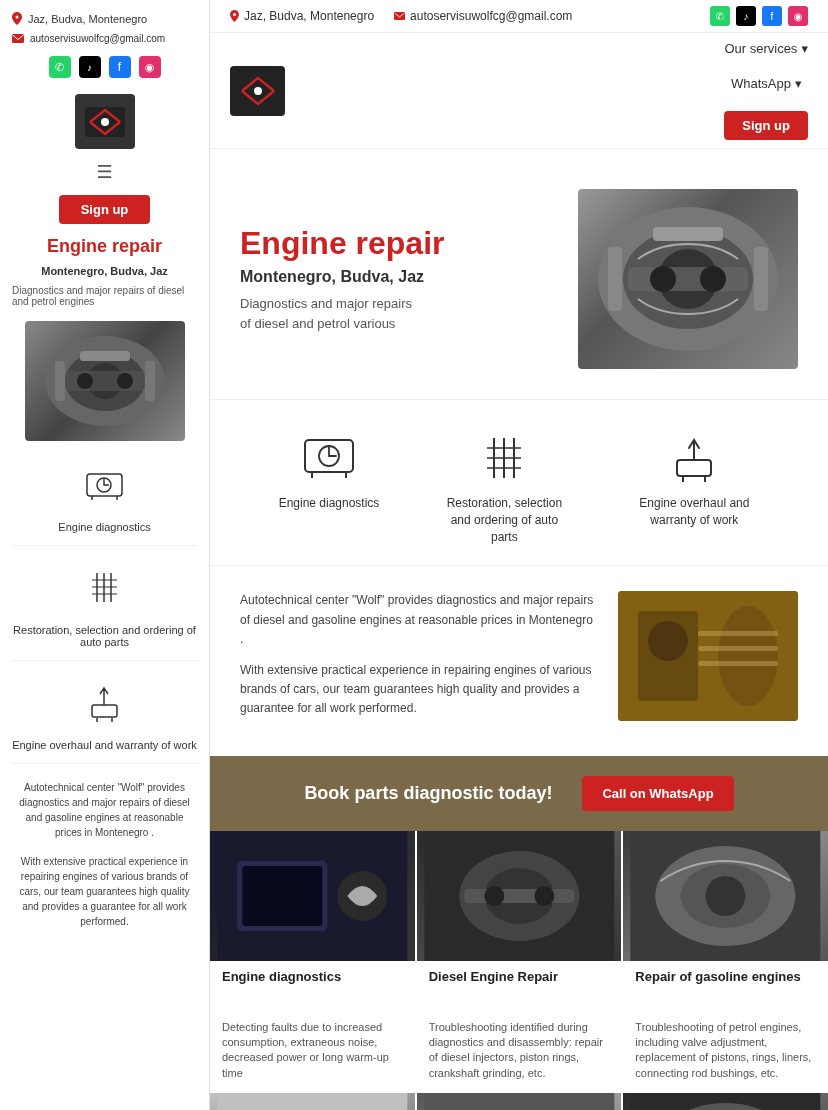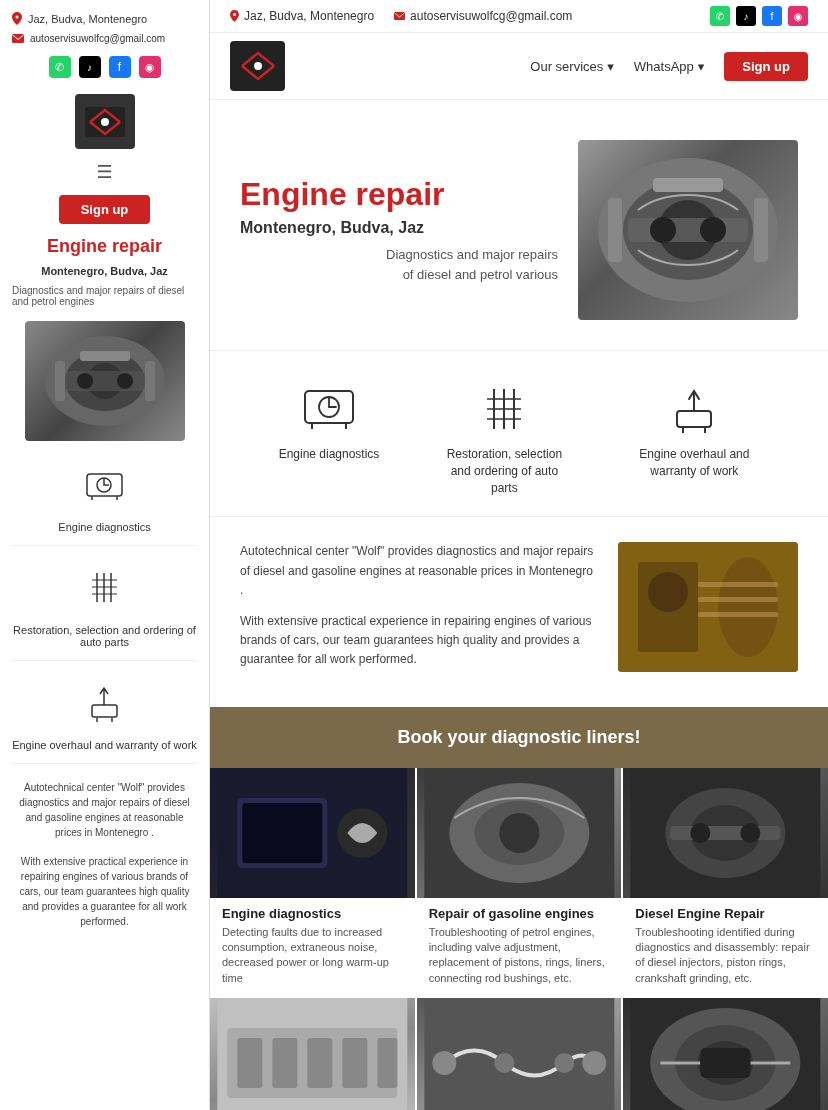--- a/index.html
+++ b/index.html
@@ -153,20 +153,21 @@
       width: 55px; height: 50px;
       background: #222;
       border-radius: 4px;
       display: flex; align-items: center; justify-content: center;
     }
     .nav-links {
       display: flex;
       gap: 20px;
       margin-left: auto;
       align-items: center;
+      flex-direction: column;
     }
     .nav-link {
       font-size: 13px;
       color: #333;
       cursor: pointer;
       display: flex;
       align-items: center;
       gap: 4px;
     }
     .signup-btn-nav {
@@ -197,21 +198,21 @@
     }
     .hero-location {
       font-size: 16px;
       font-weight: bold;
       color: #333;
       margin-bottom: 8px;
     }
     .hero-desc {
       font-size: 13px;
       color: #555;
-      text-align: right;
+      text-align: left;
       line-height: 1.5;
     }
     .hero-engine-img {
       width: 220px; height: 180px;
       background: linear-gradient(135deg, #999 0%, #555 40%, #888 100%);
       border-radius: 4px;
       flex-shrink: 0;
     }
 
     
@@ -334,20 +335,21 @@
       font-size: 13px;
       font-weight: bold;
       color: #222;
       padding: 8px 12px 4px;
     }
     .gallery-card-desc {
       font-size: 11px;
       color: #555;
       padding: 0 12px 10px;
       line-height: 1.4;
+      margin-top: 32px;
     }
   </style>
 </head>
 <body>
 
 <div class="mobile-panel">
   <div class="contact-row">
     <svg width="10" height="13" viewBox="0 0 10 13" fill="none">
         <path d="M5 0C2.24 0 0 2.24 0 5c0 3.75 5 8 5 8s5-4.25 5-8c0-2.76-2.24-5-5-5zm0 6.5A1.5 1.5 0 1 1 5 3.5a1.5 1.5 0 0 1 0 3z" fill="#cc2222"></path>
       </svg>
@@ -549,66 +551,67 @@
         <ellipse cx="130" cy="65" rx="30" ry="50" fill="#6a4a12" opacity="0.6"></ellipse>
         <rect x="80" y="40" width="80" height="5" rx="2" fill="#c8a060" opacity="0.5"></rect>
         <rect x="80" y="55" width="80" height="5" rx="2" fill="#c8a060" opacity="0.5"></rect>
         <rect x="80" y="70" width="80" height="5" rx="2" fill="#c8a060" opacity="0.5"></rect>
         <circle cx="50" cy="50" r="20" fill="#4a3010" opacity="0.8"></circle>
       </svg>
     </div>
   </div>
 
   <div class="cta-banner">
-    <div class="cta-text">Book your diagnostic liners!</div>
+    <div class="cta-text">Book parts diagnostic today!</div>
+    <button class="cta-btn">Call on WhatsApp</button>
   </div>
 
   <div class="gallery-grid">
 
     <div class="gallery-card">
       <div class="gallery-img-diag">
         <svg width="100%" height="130" viewBox="0 0 190 130" fill="none">
           <rect width="190" height="130" fill="#1a1a2e"></rect>
           <rect x="20" y="30" width="90" height="70" rx="5" fill="#2a2a4e"></rect>
           <rect x="25" y="35" width="80" height="60" rx="3" fill="#0a0a1e"></rect>
           <circle cx="145" cy="65" r="25" fill="#2a2a2a"></circle>
           <path d="M130 65 Q145 45 160 65 Q145 85 130 65" fill="#aaa"></path>
         </svg>
       </div>
       <div class="gallery-card-title">Engine diagnostics</div>
       <div class="gallery-card-desc">Detecting faults due to increased consumption, extraneous noise, decreased power or long warm-up time</div>
-    </div>
-
-    <div class="gallery-card">
-      <div class="gallery-img-gasoline">
-        <svg width="100%" height="130" viewBox="0 0 190 130" fill="none">
-          <rect width="190" height="130" fill="#3a3a3a"></rect>
-          <ellipse cx="95" cy="65" rx="70" ry="50" fill="#666"></ellipse>
-          <ellipse cx="95" cy="65" rx="45" ry="32" fill="#555"></ellipse>
-          <circle cx="95" cy="65" r="20" fill="#333"></circle>
-          <path d="M30 50 Q60 30 95 30 Q130 30 160 50" stroke="#aaa" stroke-width="2" fill="none"></path>
-        </svg>
-      </div>
-      <div class="gallery-card-title">Repair of gasoline engines</div>
-      <div class="gallery-card-desc">Troubleshooting of petrol engines, including valve adjustment, replacement of pistons, rings, liners, connecting rod bushings, etc.</div>
     </div>
 
     <div class="gallery-card">
       <div class="gallery-img-diesel">
         <svg width="100%" height="130" viewBox="0 0 190 130" fill="none">
           <rect width="190" height="130" fill="#2a2a2a"></rect>
           <ellipse cx="95" cy="65" rx="60" ry="45" fill="#444"></ellipse>
           <ellipse cx="95" cy="65" rx="35" ry="28" fill="#333"></ellipse>
           <rect x="40" y="58" width="110" height="14" rx="4" fill="#555"></rect>
           <circle cx="70" cy="65" r="10" fill="#222"></circle>
           <circle cx="120" cy="65" r="10" fill="#222"></circle>
         </svg>
       </div>
       <div class="gallery-card-title">Diesel Engine Repair</div>
       <div class="gallery-card-desc">Troubleshooting identified during diagnostics and disassembly: repair of diesel injectors, piston rings, crankshaft grinding, etc.</div>
+    </div>
+
+    <div class="gallery-card">
+      <div class="gallery-img-gasoline">
+        <svg width="100%" height="130" viewBox="0 0 190 130" fill="none">
+          <rect width="190" height="130" fill="#3a3a3a"></rect>
+          <ellipse cx="95" cy="65" rx="70" ry="50" fill="#666"></ellipse>
+          <ellipse cx="95" cy="65" rx="45" ry="32" fill="#555"></ellipse>
+          <circle cx="95" cy="65" r="20" fill="#333"></circle>
+          <path d="M30 50 Q60 30 95 30 Q130 30 160 50" stroke="#aaa" stroke-width="2" fill="none"></path>
+        </svg>
+      </div>
+      <div class="gallery-card-title">Repair of gasoline engines</div>
+      <div class="gallery-card-desc">Troubleshooting of petrol engines, including valve adjustment, replacement of pistons, rings, liners, connecting rod bushings, etc.</div>
     </div>
 
     <div class="gallery-card">
       <div class="gallery-img-block">
         <svg width="100%" height="130" viewBox="0 0 190 130" fill="none">
           <rect width="190" height="130" fill="#c0c0c0"></rect>
           <rect x="10" y="30" width="170" height="70" rx="4" fill="#aaa"></rect>
           <rect x="20" y="40" width="25" height="50" rx="3" fill="#888"></rect>
           <rect x="55" y="40" width="25" height="50" rx="3" fill="#888"></rect>
           <rect x="90" y="40" width="25" height="50" rx="3" fill="#888"></rect>

